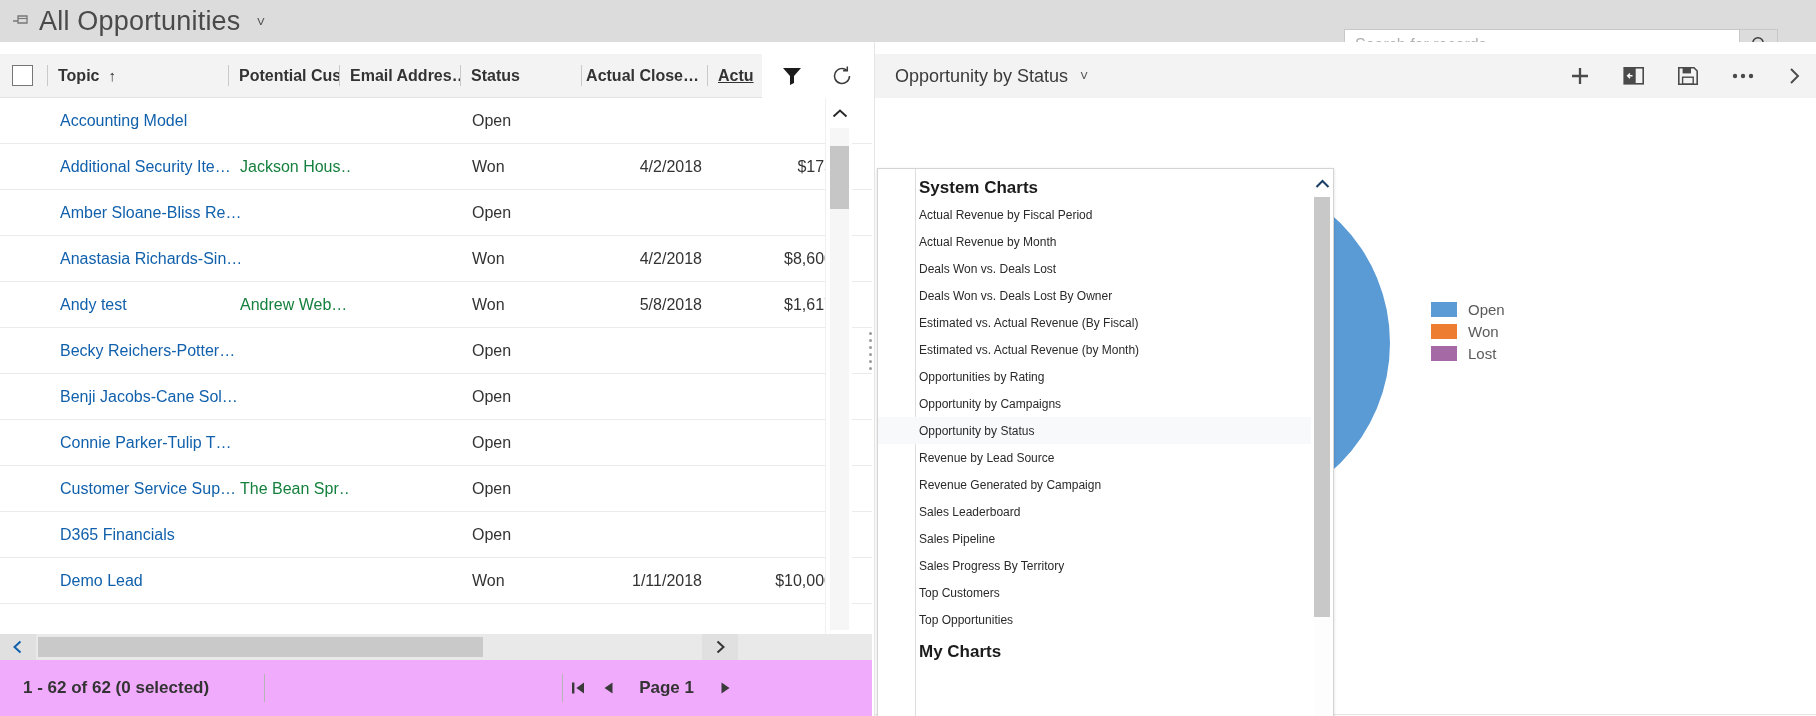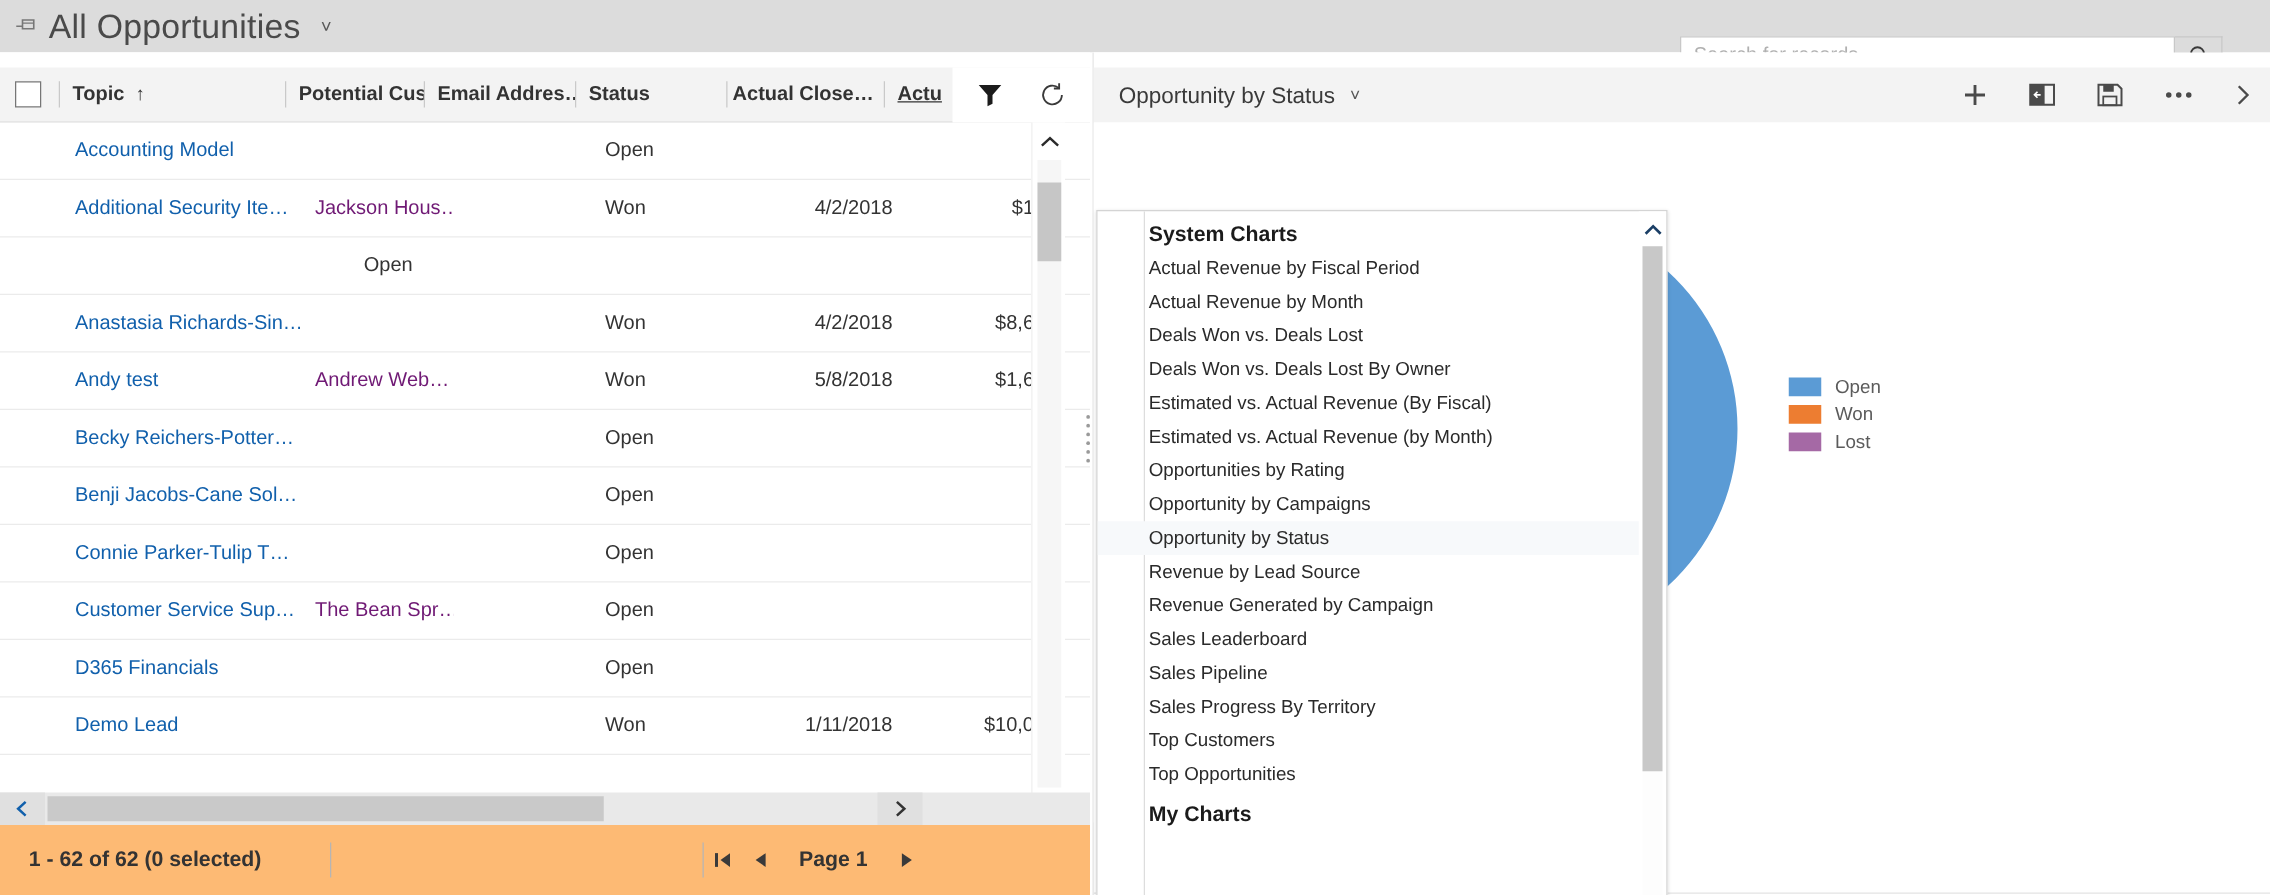--- a/index.html
+++ b/index.html
@@ -92,21 +92,21 @@
     position: absolute; left: 0; top: 56px; width: 872px; height: 562px;
     overflow: hidden;
   }
   .grow {
     position: relative; height: 46px; border-bottom: 1px solid #ebebeb;
     display: flex; align-items: center; font-size: 16px; color: #333;
   }
   .cell { height: 46px; display: flex; align-items: center; white-space: nowrap; overflow: hidden; }
   .c-check  { width: 47px; flex: 0 0 47px; }
   .c-topic  { width: 193px; flex: 0 0 193px; padding-left: 13px; color: #1160ac; }
-  .c-cust   { width: 111px; flex: 0 0 111px; color: #701a75; margin-left: 12px; }
+  .c-cust   { width: 111px; flex: 0 0 111px; color: #15803d; }
   .c-email  { width: 121px; flex: 0 0 121px; }
   .c-status { width: 121px; flex: 0 0 121px; }
   .c-close  { width: 126px; flex: 0 0 126px; justify-content: flex-end; padding-right: 17px; }
   .c-actual { width: 120px; flex: 0 0 120px; justify-content: flex-end; padding-right: 6px; }
 
   
   #grid-vscroll {
     position: absolute; right: 20px; top: 56px; width: 27px; height: 562px;
     background: #fff; border-left: 1px solid #f0f0f0;
   }
@@ -125,21 +125,21 @@
     position: absolute; left: 0; bottom: 56px; width: 872px; height: 26px;
     background: #e9e9e9;
   }
   #hs-left  { position: absolute; left: 0;  top: 0; width: 36px; height: 26px; background:#e0e0e0; display: flex; align-items: center; justify-content: center; cursor: pointer; color:#1160ac;}
   #hs-right { position: absolute; right: 134px; top: 0; width: 36px; height: 26px; background:#e0e0e0; display: flex; align-items: center; justify-content: center; cursor: pointer; color:#333;}
   #hs-thumb { position: absolute; left: 38px; top: 3px; width: 445px; height: 20px; background: #c9c9c9; cursor: pointer; }
 
   
   #grid-footer {
     position: absolute; left: 0; bottom: 0; width: 872px; height: 56px;
-    background: #fdba74; display: flex; align-items: center;
+    background: #f0abfc; display: flex; align-items: center;
   }
   #record-count { font-size: 17px; font-weight: bold; color: #333; margin-left: 23px; white-space: nowrap; }
   .fdiv { width: 1px; height: 28px; background: #b5b5b5; }
   #fdiv1 { margin-left: 55px; }
   #pager { display: flex; align-items: center; margin-left: 0; }
   .pg-btn { width: 30px; height: 34px; display: flex; align-items: center; justify-content: center; cursor: pointer; color: #3a3a3a; }
   #pager-label { font-size: 17px; font-weight: bold; color: #333; margin: 0 16px; white-space: nowrap; }
 
   
   #splitter {
@@ -179,21 +179,21 @@
     overflow: hidden; z-index: 40;
   }
   #dd-list { position: absolute; left: 0; top: 0; width: 435px; }
   .dd-group {
     height: 27px; display: flex; align-items: center;
     font-size: 17px; font-weight: bold; color: #1b1b1b;
     padding-left: 41px; margin-top: 5px;
   }
   .dd-item {
     height: 27px; display: flex; align-items: center;
-    font-size: 15px; color: #2a2a2a; padding-left: 41px;
+    font-size: 12px; color: #2a2a2a; padding-left: 41px;
     cursor: pointer; white-space: nowrap;
   }
   .dd-item.selected { background: #f7f9fb; }
   #dd-left-rail { position: absolute; left: 37px; top: 0; width: 1px; height: 586px; background: #ddd; }
   #dd-scroll { position: absolute; right: 0; top: 0; width: 22px; height: 586px; background: #fff; }
   .dds-arrow { position: absolute; left: 0; width: 22px; height: 26px; display: flex; align-items: center; justify-content: center; cursor: pointer; color: #1b3f66; }
   #dds-up { top: 2px; }
   #dds-track { position: absolute; left: 3px; top: 28px; width: 16px; bottom: 28px; background: #fdfdfd; }
   #dds-thumb { position: absolute; left: 3px; top: 28px; width: 16px; height: 420px; background: #c8c8c8; cursor: pointer; }
 </style>
@@ -272,20 +272,21 @@
           <div class="cell c-check"></div>
           <div class="cell c-topic">Additional Security Ite…</div>
           <div class="cell c-cust">Jackson Hous…</div>
           <div class="cell c-email"></div>
           <div class="cell c-status">Won</div>
           <div class="cell c-close">4/2/2018</div>
           <div class="cell c-actual">$175</div>
         </div>
         <div class="grow">
           <div class="cell c-check"></div>
+          <div class="cell c-topic">Amber Sloane-Bliss Re…</div>
           <div class="cell c-cust"></div>
           <div class="cell c-email"></div>
           <div class="cell c-status">Open</div>
           <div class="cell c-close"></div>
           <div class="cell c-actual"></div>
         </div>
         <div class="grow">
           <div class="cell c-check"></div>
           <div class="cell c-topic">Anastasia Richards-Sin…</div>
           <div class="cell c-cust"></div>

